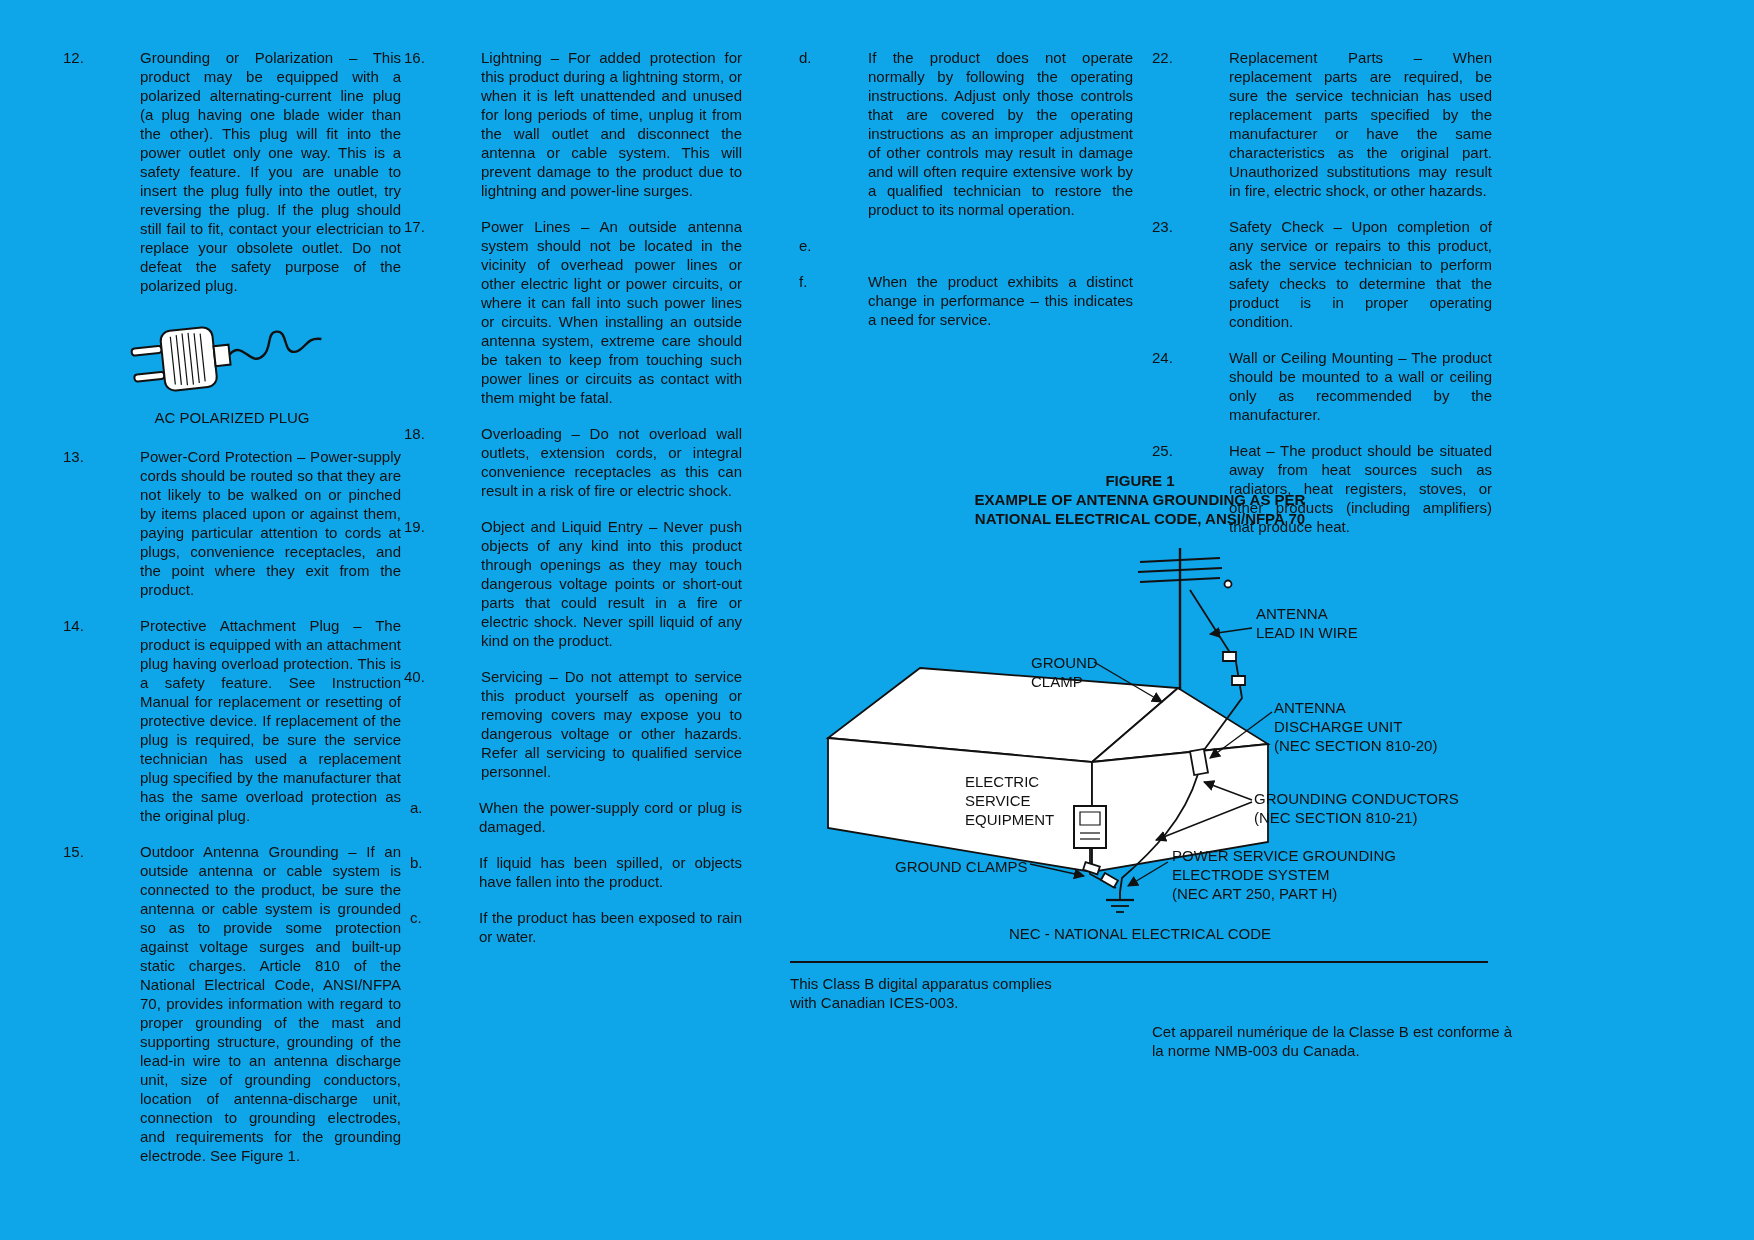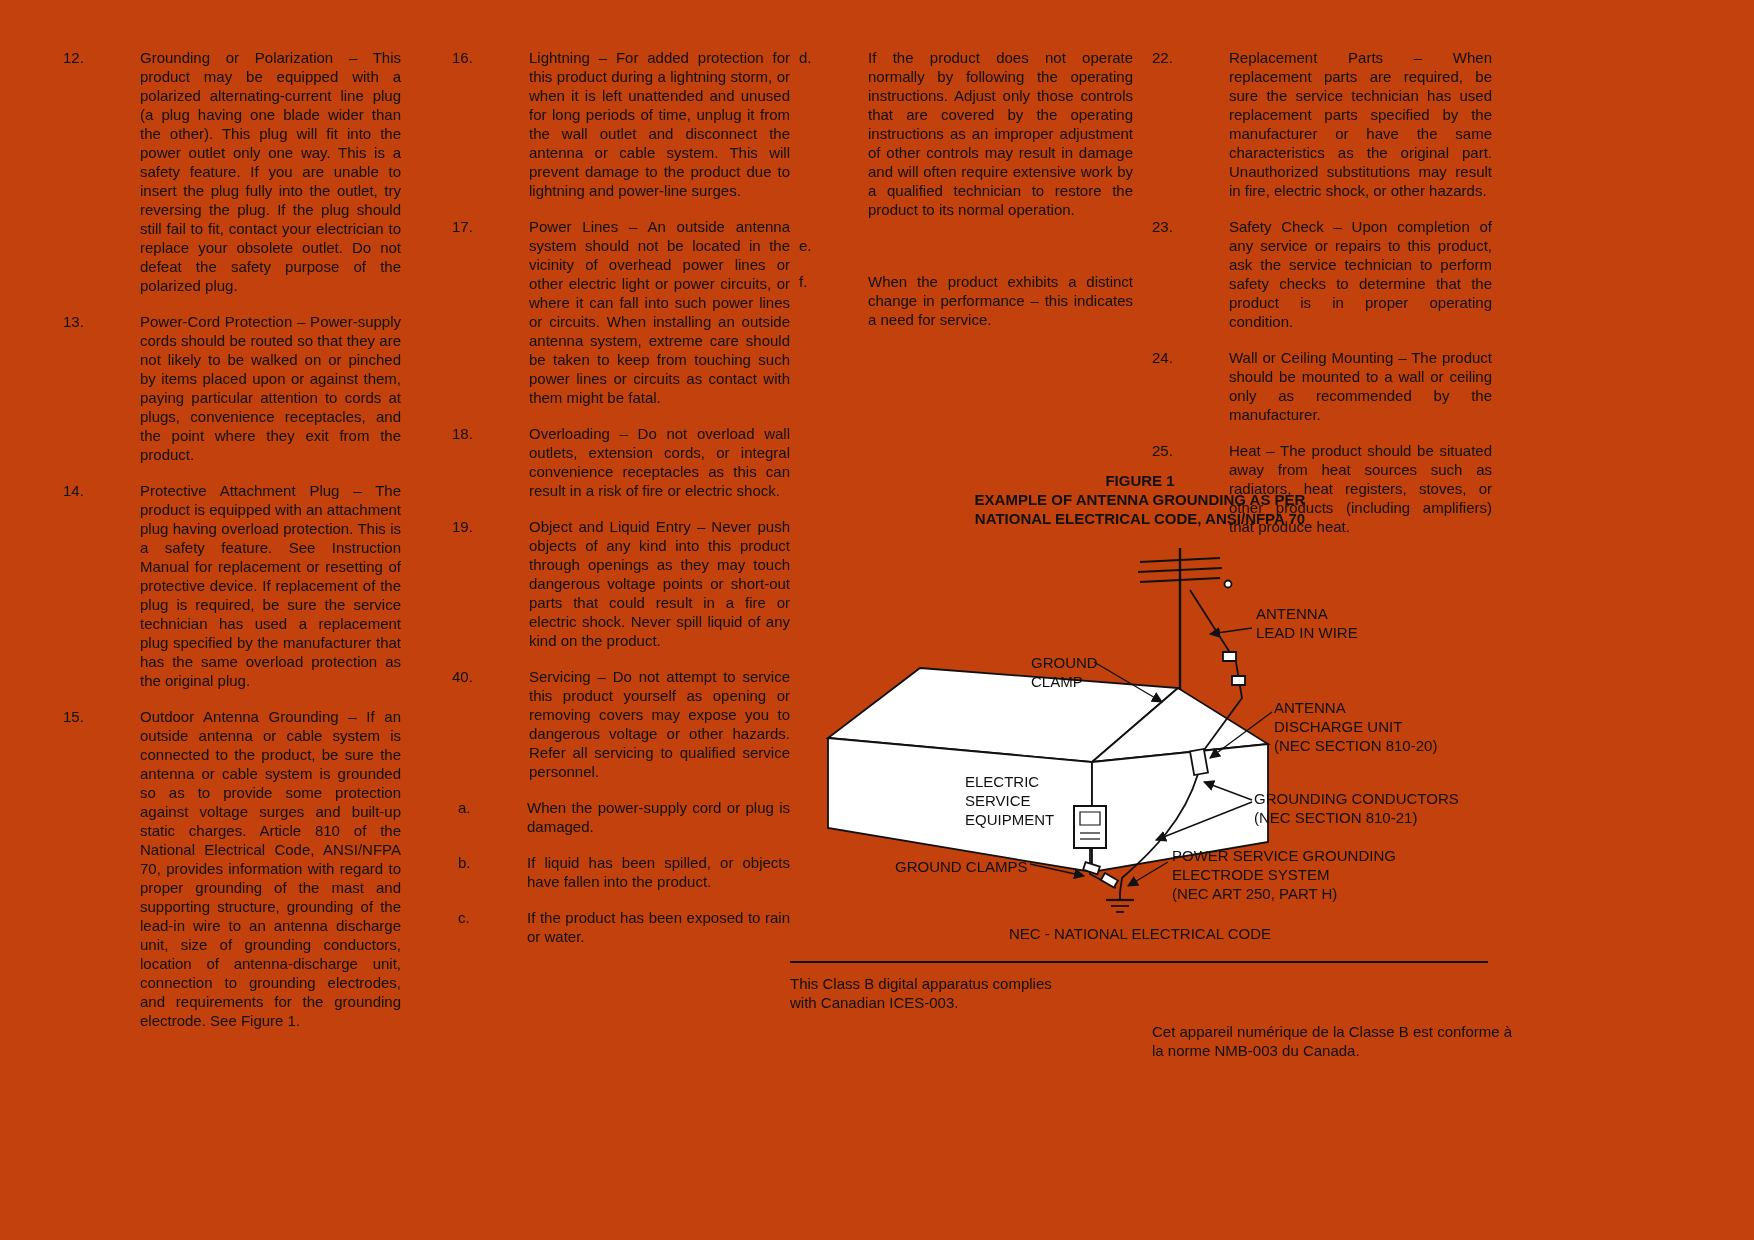--- a/index.html
+++ b/index.html
@@ -1,23 +1,23 @@
 <!DOCTYPE html>
 <html><head>
 <meta charset="utf-8">
 <style>
   html,body { margin:0; padding:0; background:#fff; }
   .page {
-    position:relative; width:1754px; height:1240px; background:#c2410c;
+    position:relative; width:1754px; height:1240px; background:#0ea5e9;
     font-family:"Liberation Sans", sans-serif; font-size:15px; line-height:19px;
     color:#111; overflow:hidden;
   }
   .col { position:absolute; top:48px; }
   .col1 { left:63px;  width:338px; }
-  .col2 { left:452px; width:338px; }
+  .col2 { left:404px; width:338px; }
   .col3 { left:793px; width:340px; }
   .col4 { left:1152px; width:340px; }
 
   .item { display:flex; margin-bottom:17px; }
   .num  { flex:0 0 37px; }
   .txt  { flex:1; text-align:justify;margin-left:40px; }
   .item.sub { padding-left:6px; }
   .item.sub .num { flex:0 0 29px; }
 
   .plug-figure { margin:6px 0 20px 0; text-align:center; }
@@ -51,20 +51,43 @@
 <div class="page">
 
   <section class="col col1">
     <div>
         <div class="item">
           <span class="num">12.</span>
           <div class="txt">Grounding or Polarization – This product may be equipped with a polarized alternating-current line plug (a plug having one blade wider than the other). This plug will fit into the power outlet only one way. This is a safety feature. If you are unable to insert the plug fully into the outlet, try reversing the plug. If the plug should still fail to fit, contact your electrician to replace your obsolete outlet. Do not defeat the safety purpose of the polarized plug.</div>
         </div>
       </div>
 
+    <figure class="plug-figure">
+      <svg width="210" height="88" viewBox="0 0 210 88">
+        <g stroke="#111" fill="none" stroke-width="2" transform="rotate(-6 90 48)">
+
+          <rect x="6" y="28" width="30" height="7" rx="3" fill="#fff"></rect>
+          <rect x="6" y="54" width="30" height="7" rx="3" fill="#fff"></rect>
+
+          <rect x="36" y="14" width="52" height="60" rx="10" fill="#fff"></rect>
+          <g stroke-width="1.2">
+            <line x1="46" y1="20" x2="46" y2="68"></line>
+              <line x1="52" y1="19" x2="52" y2="69"></line>
+            <line x1="58" y1="18" x2="58" y2="70"></line>
+              <line x1="64" y1="18" x2="64" y2="70"></line>
+            <line x1="70" y1="19" x2="70" y2="69"></line>
+              <line x1="76" y1="20" x2="76" y2="68"></line>
+          </g>
+          <rect x="88" y="34" width="15" height="20" fill="#fff"></rect>
+
+          <path d="M103,44 C118,30 122,60 137,48 C146,41 142,26 152,26 C164,26 156,48 168,48 C179,48 180,34 196,38" stroke-width="2.4"></path>
+        </g>
+      </svg>
+      <figcaption class="plug-caption">AC POLARIZED PLUG</figcaption>
+    </figure>
 
     <div>
         <div class="item">
           <span class="num">13.</span>
           <div class="txt">Power-Cord Protection – Power-supply cords should be routed so that they are not likely to be walked on or pinched by items placed upon or against them, paying particular attention to cords at plugs, convenience receptacles, and the point where they exit from the product.</div>
         </div>
         <div class="item">
           <span class="num">14.</span>
           <div class="txt">Protective Attachment Plug – The product is equipped with an attachment plug having overload protection. This is a safety feature. See Instruction Manual for replacement or resetting of protective device. If replacement of the plug is required, be sure the service technician has used a replacement plug specified by the manufacturer that has the same overload protection as the original plug.</div>
         </div>

